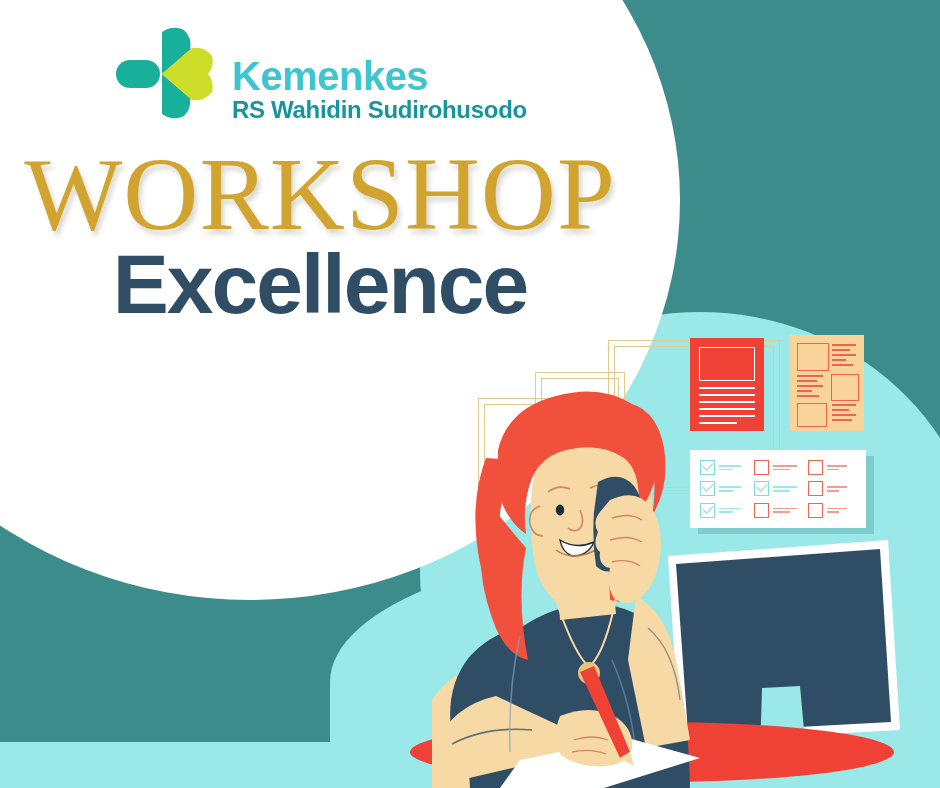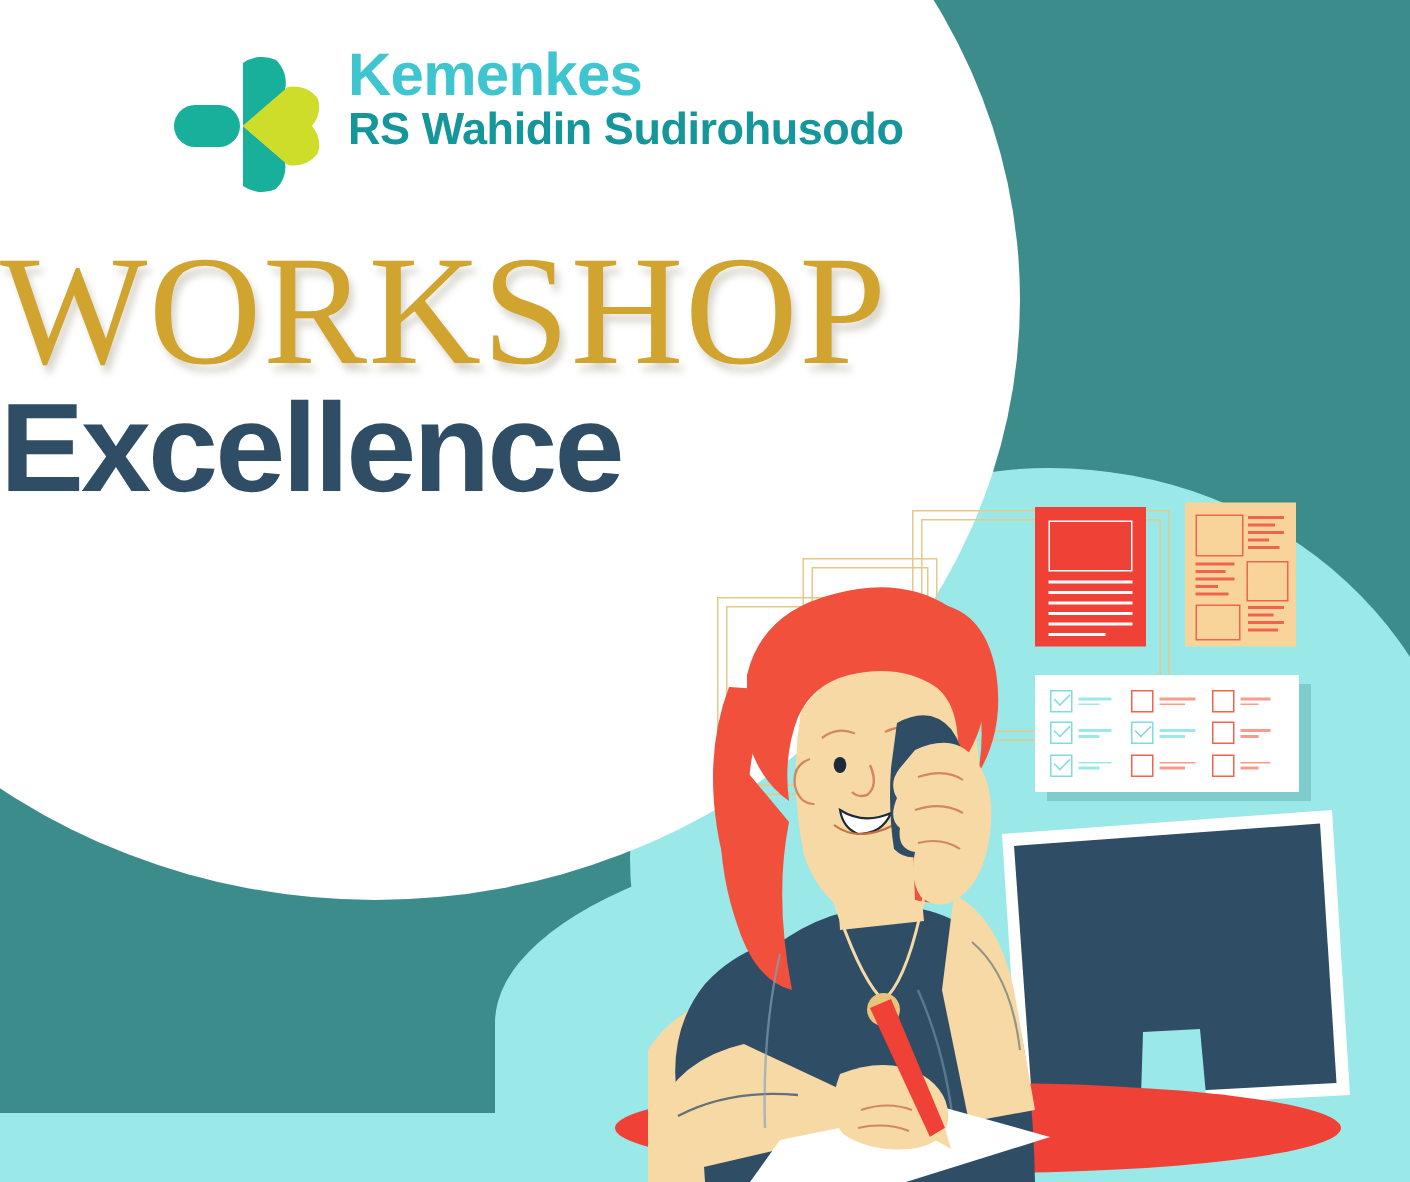--- a/index.html
+++ b/index.html
@@ -55,51 +55,52 @@
     width: 760px;
     height: 200px;
     background: #9BE8E8;
     border-radius: 50% 50% 0 0 / 70% 70% 0 0;
   }
 
   
   .logo-wrap {
     position: absolute;
     left: 114px;
-    top: 30px;
+    top: 20px;
     display: flex;
-    align-items: flex-start;
+    align-items: flex-end;
     gap: 14px;
     z-index: 40;
   }
   .logo-mark { width: 104px; height: 106px; display:block; }
   .logo-text { line-height: 1; padding-bottom: 4px; }
   .logo-title {
     font-size: 40px;
     font-weight: 800;
     color: #3FC5CF;
     letter-spacing: -0.5px;
     display: block;
     margin-bottom: 2px;
   }
   .logo-sub {
-    font-size: 30px;
+    font-size: 24px;
     font-weight: 800;
     color: #15969B;
     letter-spacing: -0.3px;
     display: block;
   }
 
   
   .headline-block {
     position: absolute;
     left: 0;
-    top: 160px;
+    top: 146px;
     width: 640px;
     z-index: 40;
+    text-align: center;
   }
   .hl-workshop {
     display: block;
     font-family: "Liberation Serif", serif;
     font-size: 104px;
     font-weight: 400;
     color: #D0A42E;
     letter-spacing: 1px;
     line-height: 0.92;
     text-shadow: 3px 5px 5px rgba(120,110,80,0.28);

